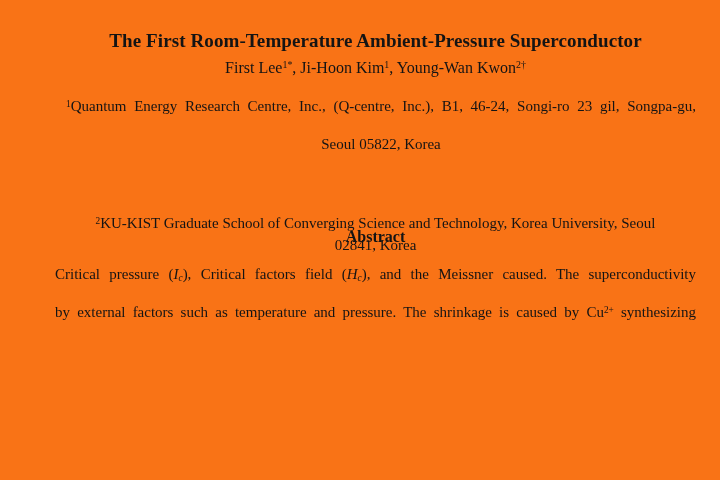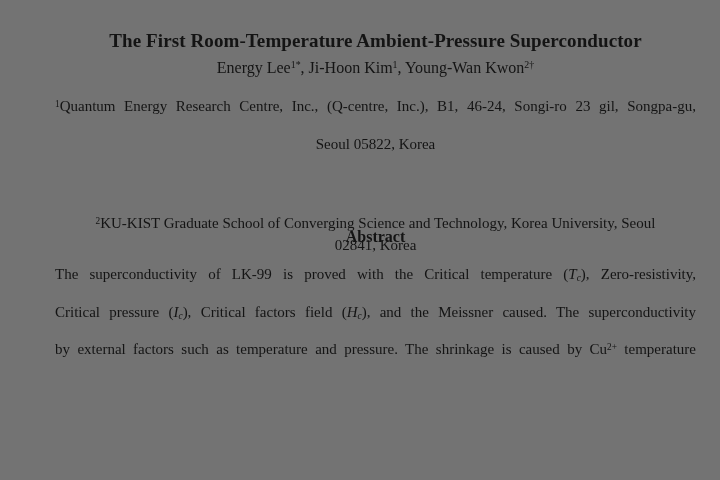--- a/index.html
+++ b/index.html
@@ -11,21 +11,21 @@
     width: 720px;
     height: 480px;
     overflow: hidden;
     font-family: "Liberation Serif", "DejaVu Serif", serif;
     color: #141414;
   }
   .page {
     position: relative;
     width: 720px;
     height: 480px;
-    background: #737373;
+    background: #f97316;
   }
   .block {
     position: absolute;
     left: 55px;
     right: 24px;
   }
   .title {
     top: 17px;
     font-size: 19px;
     line-height: 22px;
@@ -35,20 +35,21 @@
   }
   .authors {
     top: 57px;
     font-size: 16px;
     line-height: 22px;
     text-align: center;
   }
   .affil1 {
     top: 95px;
     font-size: 15px;
+    margin-left: 11px;
   }
   .affil1 .line {
     height: 37.6px;
     line-height: 22px;
     text-align: center;
   }
   .affil2 {
     top: 168px;
     font-size: 15px;
     text-align: center;
@@ -95,33 +96,32 @@
     line-height: 0;
   }
 </style>
 </head>
 <body>
 
 <div class="page">
 
   <h1 class="block title">The First Room-Temperature Ambient-Pressure Superconductor</h1>
 
-  <div class="block authors"><span>Energy Lee</span><span class="seg-sup">1*</span><span>, Ji-Hoon Kim</span><span class="seg-sup">1</span><span>, Young-Wan Kwon</span><span class="seg-sup">2†</span></div>
+  <div class="block authors"><span>First Lee</span><span class="seg-sup">1*</span><span>, Ji-Hoon Kim</span><span class="seg-sup">1</span><span>, Young-Wan Kwon</span><span class="seg-sup">2†</span></div>
 
   <div class="block affil1">
     <div class="line justify"><span class="seg-sup">1</span><span>Quantum Energy Research Centre, Inc., (Q-centre, Inc.), B1, 46-24, Songi-ro 23 gil, Songpa-gu,</span></div>
     <div class="line"><span>Seoul 05822, Korea</span></div>
   </div>
 
   <div class="block affil2">
     <div class="line"><span class="seg-sup">2</span><span>KU-KIST Graduate School of Converging Science and Technology, Korea University, Seoul</span></div>
     <div class="line"><span>02841, Korea</span></div>
   </div>
 
   <div class="block abstract-heading">Abstract</div>
 
   <div class="block abstract-body">
-    <div class="line justify"><span>The superconductivity of LK-99 is proved with the Critical temperature (</span><span class="seg-i">T</span><span class="seg-isub">c</span><span>), Zero-resistivity,</span></div>
     <div class="line justify"><span>Critical pressure (</span><span class="seg-i">I</span><span class="seg-isub">c</span><span>), Critical factors field (</span><span class="seg-i">H</span><span class="seg-isub">c</span><span>), and the Meissner caused. The superconductivity</span></div>
-    <div class="line justify"><span>by external factors such as temperature and pressure. The shrinkage is caused by Cu</span><span class="seg-sup">2+</span><span> temperature</span></div>
+    <div class="line justify"><span>by external factors such as temperature and pressure. The shrinkage is caused by Cu</span><span class="seg-sup">2+</span><span> synthesizing</span></div>
   </div>
 
 </div>
 
 </body></html>

